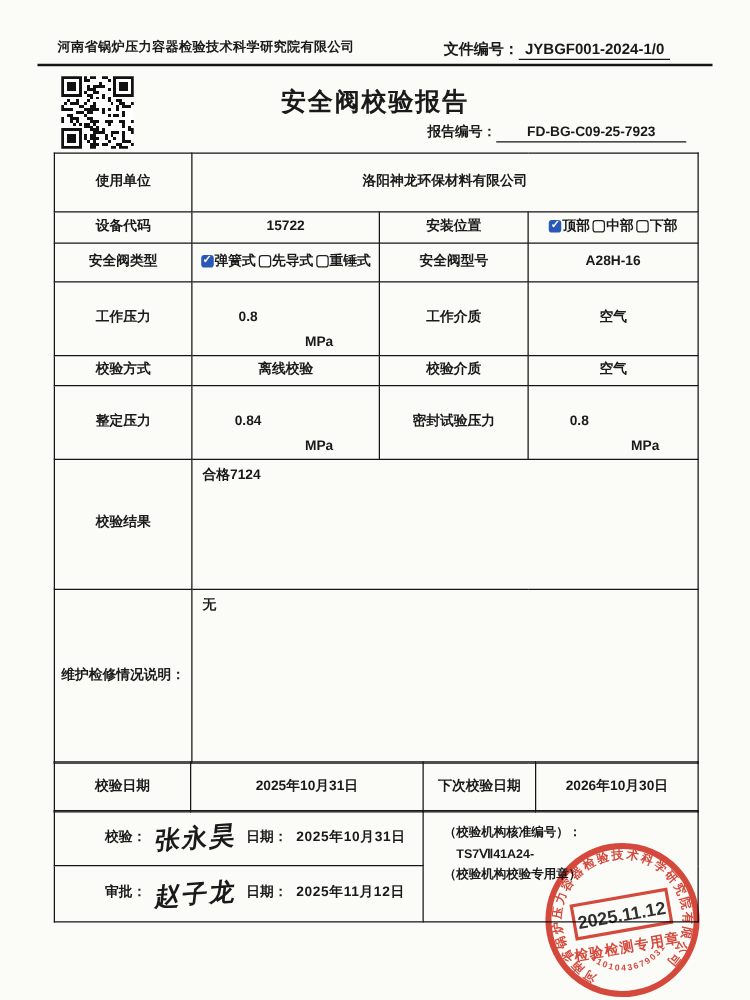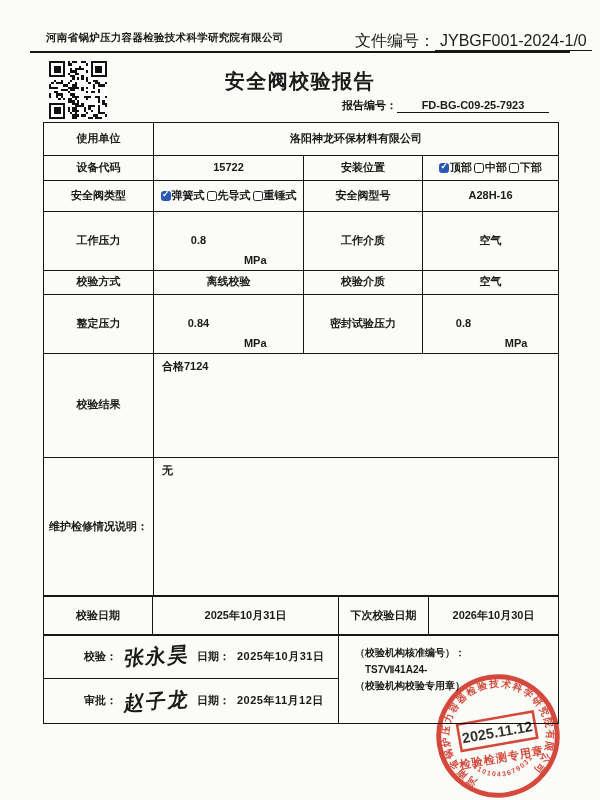--- a/index.html
+++ b/index.html
@@ -5,21 +5,21 @@
   * { margin:0; padding:0; box-sizing:border-box; }
   html,body { width:600px; height:800px; }
   body {
     position:relative; overflow:hidden;
     background:#fbfbf8;
     color:var(--ink,#1a1a1a);
     font-family:"Liberation Sans", sans-serif;
   }
   
   .org-name { position:absolute; left:46px; top:31px; font-size:10.5px; font-weight:bold; letter-spacing:0.3px; }
-  .doc-no   { position:absolute; left:355px; top:31px; font-size:16px; font-weight:normal; }
+  .doc-no   { position:absolute; left:355px; top:31px; font-size:12px; font-weight:bold; }
   .doc-no .uval { border-bottom:1.5px solid #161616; padding:0 5px 1px; }
   .hdr-rule { position:absolute; left:30px; top:51px; width:540px; height:2.4px; background:#161616; }
   .qr { position:absolute; left:49px; top:61px; width:58px; height:58px; }
   .page-title { position:absolute; left:0; top:68px; width:600px; text-align:center;
     font-size:20px; font-weight:bold; letter-spacing:1.5px; }
   .rep-no { position:absolute; left:342px; top:98px; font-size:11px; font-weight:bold; }
   .rep-no .uval { display:inline-block; width:152px; text-align:center;
     border-bottom:1.7px solid #161616; padding-bottom:1px; }
   
   .tables { position:absolute; left:43px; top:122px; width:515px; }
@@ -251,21 +251,21 @@
   <div class="tables">
 
     <table>
       <colgroup>
           <col style="width:110px">
           <col style="width:150px">
           <col style="width:119px">
           <col style="width:136px">
         </colgroup>
       <tbody>
-          <tr style="height:33px">
+          <tr style="height:47px">
         <td>使用单位</td>
         <td colspan="3">洛阳神龙环保材料有限公司</td>
       </tr>
       <tr style="height:25px">
         <td>设备代码</td>
         <td>15722</td>
         <td>安装位置</td>
         <td>
           <span class="opt"><span class="cb checked"></span><span>顶部</span></span><span class="opt"><span class="cb"></span><span>中部</span></span><span class="opt"><span class="cb"></span><span>下部</span></span>
         </td>

